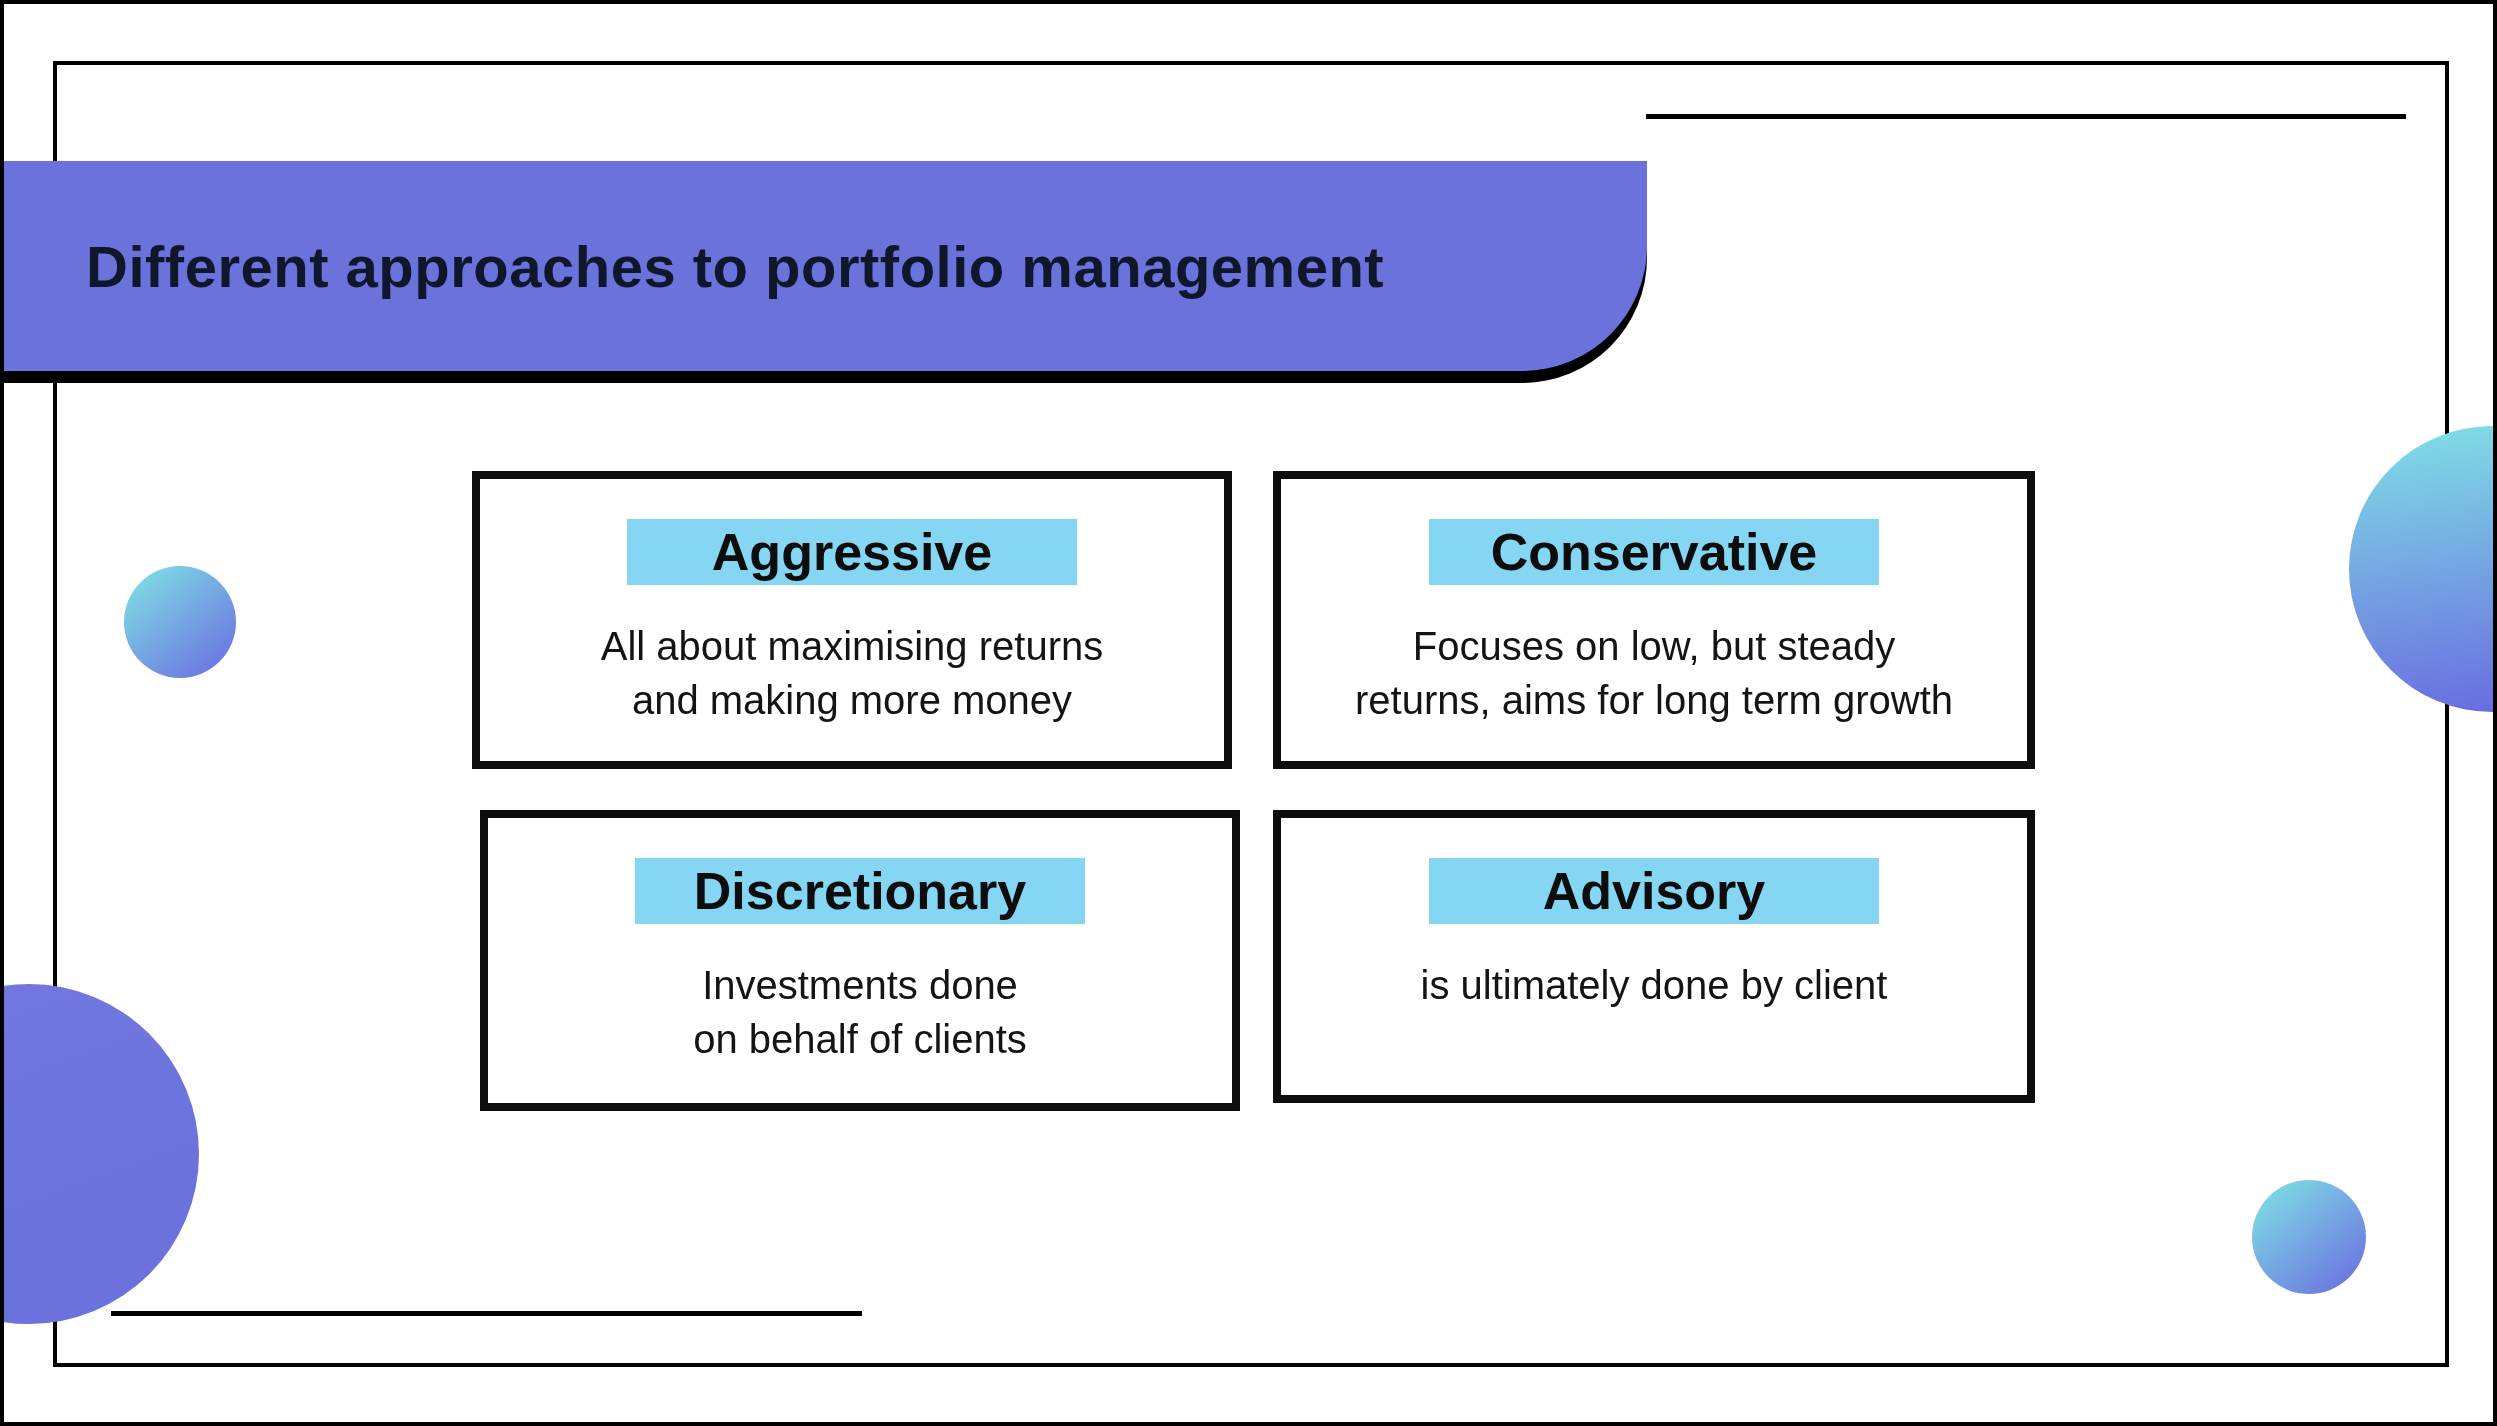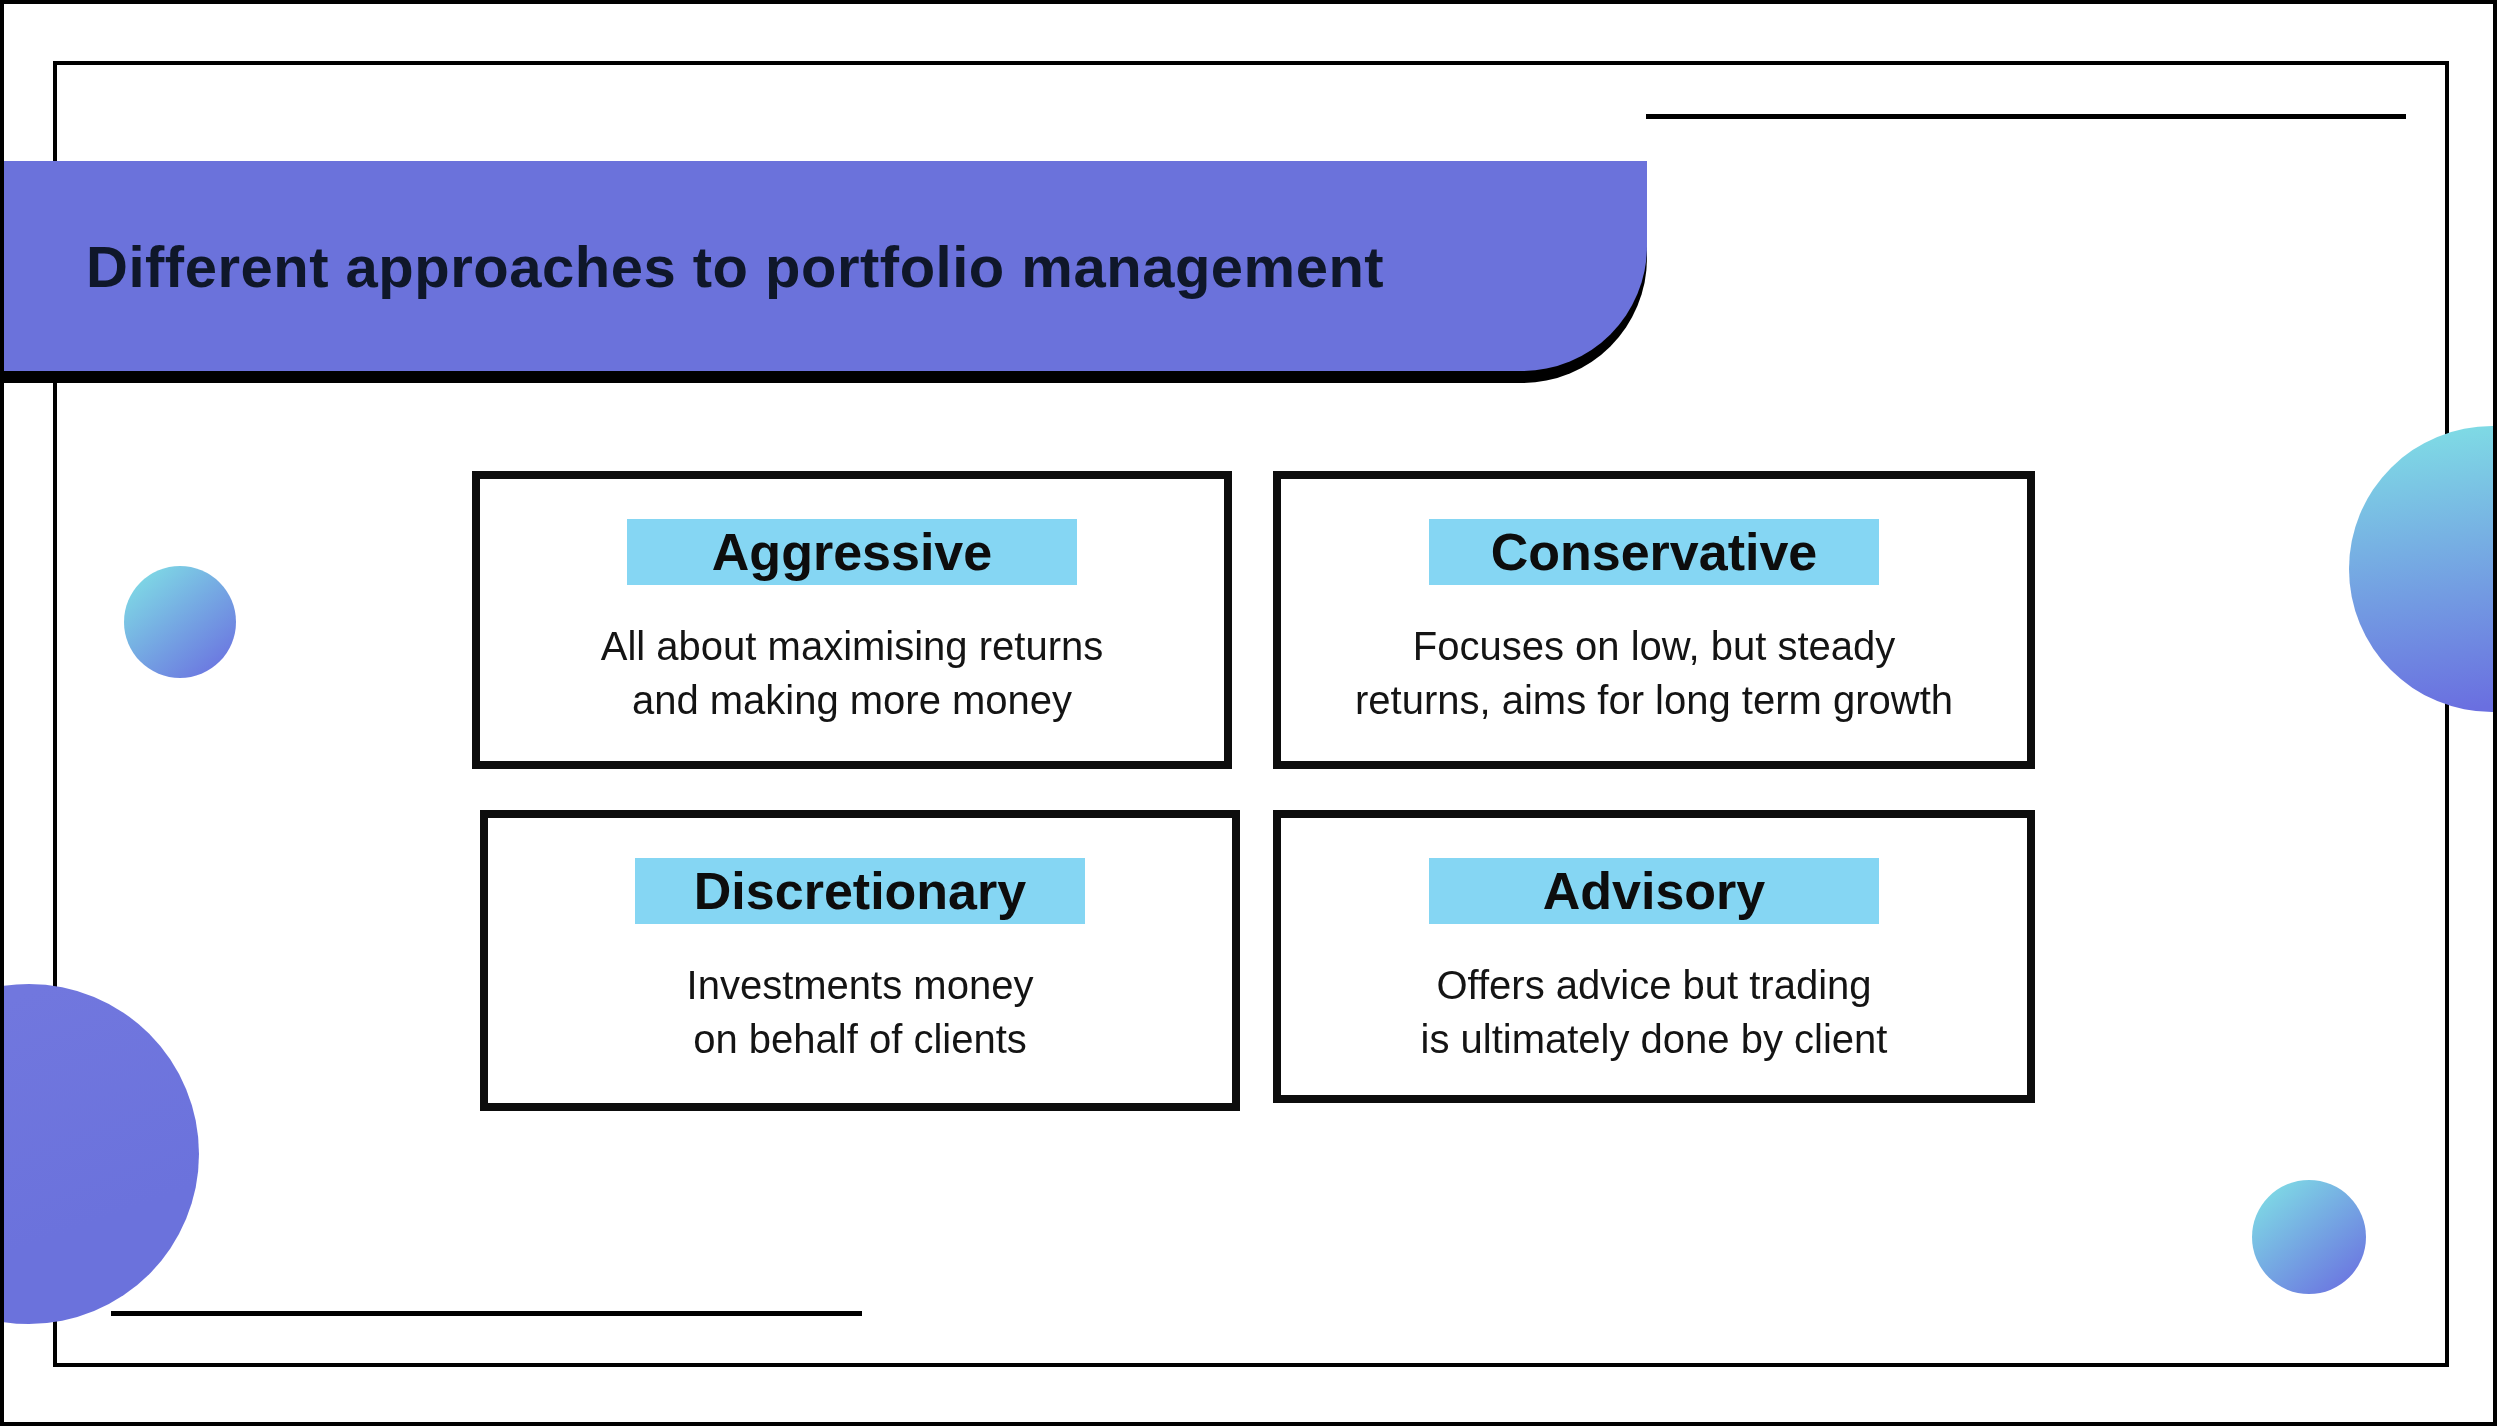--- a/index.html
+++ b/index.html
@@ -87,26 +87,25 @@
     <div class="label">Conservative</div>
     <div class="body">
       <span>Focuses on low, but steady</span>
       <span>returns, aims for long term growth</span>
     </div>
   </div>
 
   <div class="card card-bl">
     <div class="label">Discretionary</div>
     <div class="body">
-      <span>Investments money</span>
+      <span>Investments done</span>
       <span>on behalf of clients</span>
     </div>
   </div>
 
   <div class="card card-br">
     <div class="label">Advisory</div>
     <div class="body">
-      <span>Offers advice but trading</span>
       <span>is ultimately done by client</span>
     </div>
   </div>
 
 </div>
 
 </body></html>

